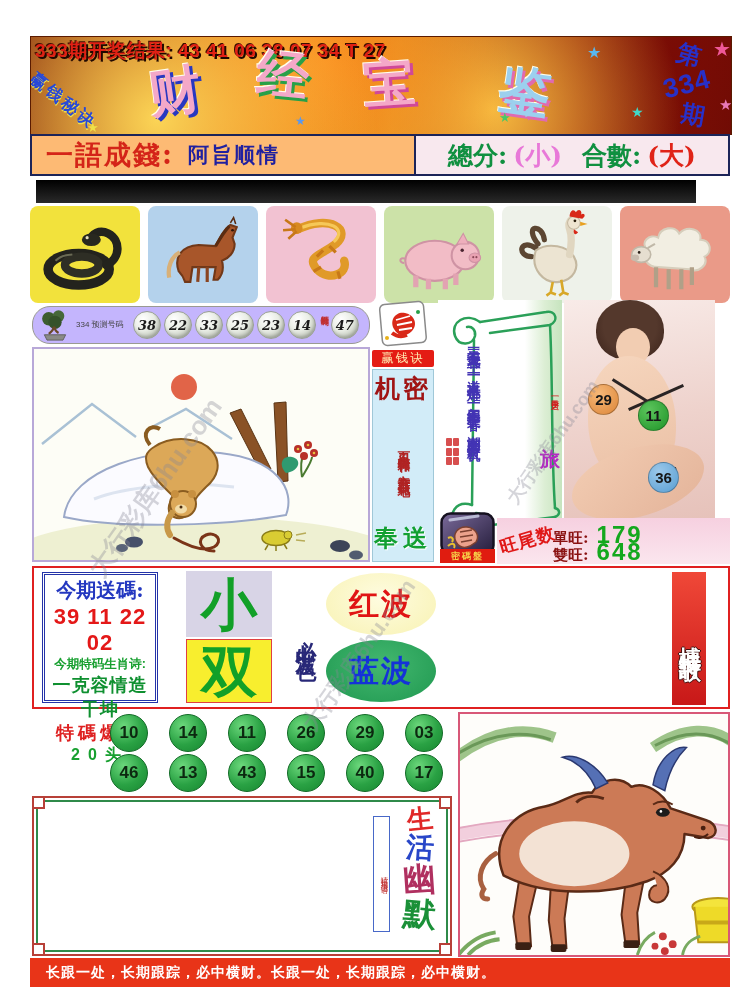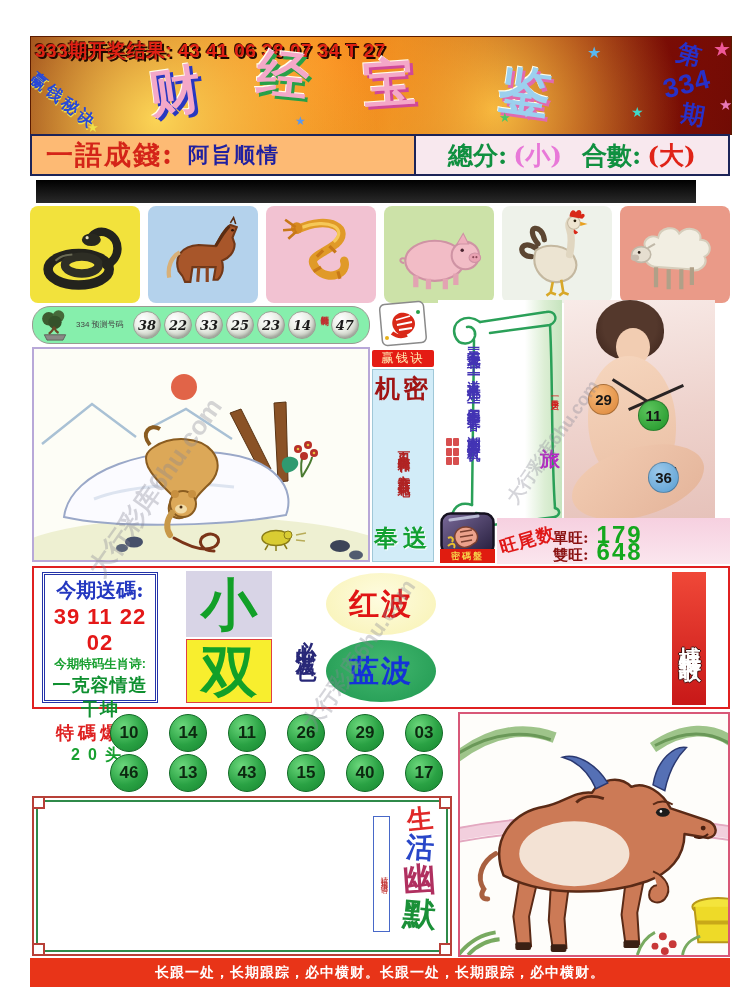--- a/index.html
+++ b/index.html
@@ -44,21 +44,21 @@
 
   #black-bar{left:36px;top:180px;width:660px;height:23px;background:linear-gradient(#000,#2a2a2a);}
 
   
   #zodiac-row{left:30px;top:206px;width:700px;height:97px;display:flex;gap:8px;}
   .zo{flex:1;border-radius:8px;overflow:hidden;position:relative;}
   .zo svg{position:absolute;inset:0;width:100%;height:100%;}
 
   
   #pred-box{left:32px;top:306px;width:338px;height:38px;border:1.5px solid #9a9a92;border-radius:18px;
-    background:#86efac;display:flex;align-items:center;gap:3px;padding:0 4px;box-sizing:border-box;}
+    background:#c4b5fd;display:flex;align-items:center;gap:3px;padding:0 4px;box-sizing:border-box;}
   #pred-label{font-size:8px;color:#444;width:54px;line-height:1.1;}
   .gball{width:26px;height:26px;border-radius:50%;flex:0 0 auto;display:flex;align-items:center;justify-content:center;
     background:radial-gradient(circle at 35% 28%,#ffffff,#e8ece4 45%,#c2c8bc 75%,#aab0a4);
     border:1px solid #9aa094;box-shadow:inset -1px -2px 3px rgba(0,0,0,.18);
     font-family:"DejaVu Serif",serif;font-style:italic;font-weight:bold;font-size:13px;color:#1a1a1a;}
   #spec-label{writing-mode:vertical-rl;font-size:8px;font-weight:bold;color:#c03030;height:32px;line-height:1.1;letter-spacing:1px;}
 
   
   #cartoon-box{left:32px;top:347px;width:338px;height:215px;border:2px solid #b8a8d8;background:#fff;box-sizing:border-box;}
 
@@ -168,21 +168,21 @@
     writing-mode:vertical-rl;font-size:7.5px;color:#c03030;letter-spacing:2px;padding-top:4px;box-sizing:border-box;text-align:center;}
   #humor-label{position:absolute;right:10px;top:4px;display:flex;flex-direction:column;align-items:center;}
   .hl{font-family:"DejaVu Serif",serif;font-weight:900;line-height:1.05;}
   .hl0{font-size:26px;color:#e02828;transform:rotate(-6deg);}
   .hl1{font-size:28px;color:#2846c8;transform:rotate(4deg);}
   .hl2{font-size:33px;color:#b03060;transform:rotate(-4deg);}
   .hl3{font-size:33px;color:#1a9038;transform:rotate(5deg);}
 
   
   #footer-bar{left:30px;top:958px;width:700px;height:29px;background:#e83418;color:#fff;
-    display:flex;align-items:center;justify-content:center;padding:0 16px;box-sizing:border-box;
+    display:flex;align-items:center;justify-content:flex-start;padding:0 16px;box-sizing:border-box;
     font-size:14px;font-weight:bold;letter-spacing:1px;}
 
   .wm{position:absolute;font-size:26px;color:rgba(135,135,148,.35);transform:rotate(-55deg);
     white-space:nowrap;pointer-events:none;font-weight:bold;}
   #wm1{left:50px;top:470px;} #wm2{left:270px;top:640px;font-size:22px;} #wm3{left:480px;top:430px;font-size:18px;}
 </style>
 </head>
 <body>
 
 <div id="sheet">

